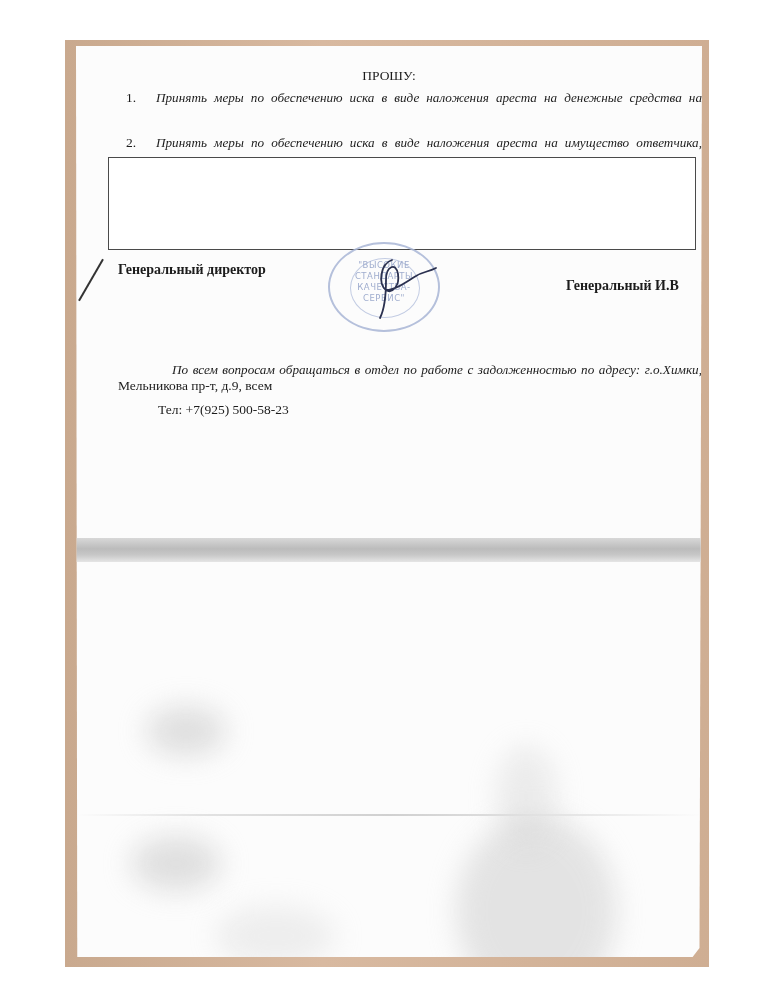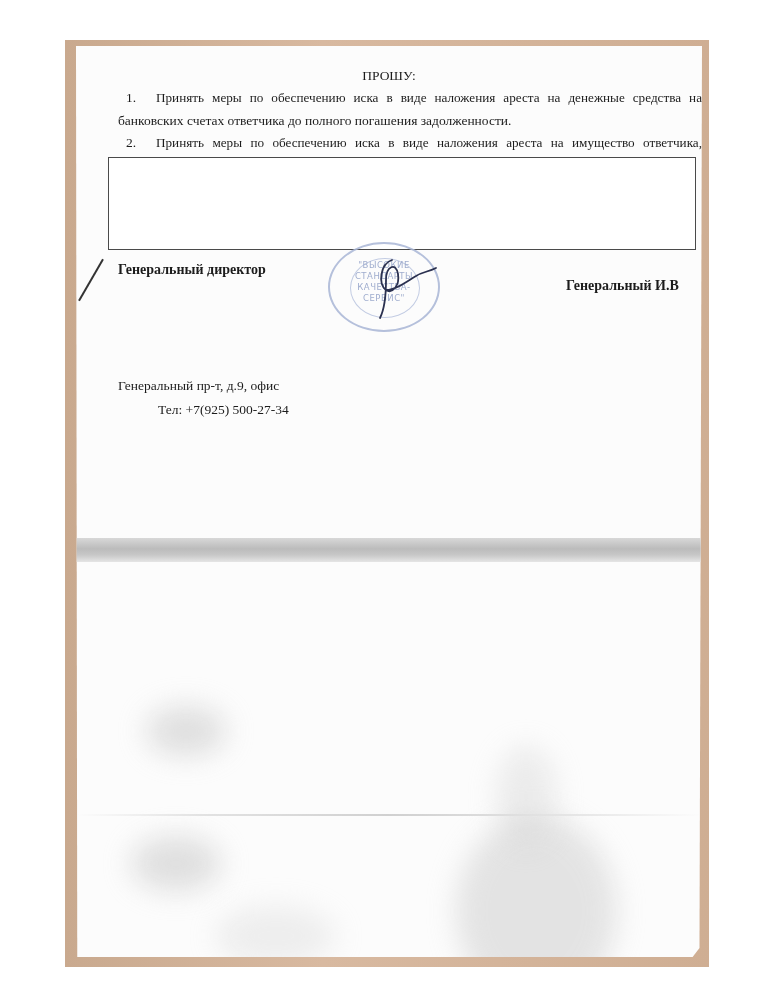--- a/index.html
+++ b/index.html
@@ -66,20 +66,21 @@
     .txt {
       position: absolute;
       font-size: 13.5px;
       line-height: 16px;
       white-space: nowrap;
     }
     .justify {
       text-align: justify;
       text-align-last: justify;
       white-space: normal;
+      font-style: italic;
     }
     .heading {
       left: 0;
       width: 626px;
       top: 22px;
       text-align: center;
     }
     .num {
       width: 20px;
     }
@@ -158,21 +159,20 @@
   <div class="shadow s1"></div>
   <div class="shadow s2"></div>
   <div class="shadow s3"></div>
   <div class="shadow s4"></div>
   <div class="shadow s5"></div>
 
   <div class="txt heading">ПРОШУ:</div>
 
   <div class="txt num" style="left:50px; top:44px;">1.</div>
   <div class="txt justify" style="left:80px; top:44px; width:546px; font-size:13.2px;">Принять меры по обеспечению иска в виде наложения ареста на денежные средства на</div>
-  <div class="txt" style="left:42px; top:67px;">банковских счетах ответчика до полного погашения задолженности.</div>
 
   <div class="txt num" style="left:50px; top:89px;">2.</div>
   <div class="txt justify" style="left:80px; top:89px; width:546px; font-size:13.2px;">Принять меры по обеспечению иска в виде наложения ареста на имущество ответчика,</div>
 
   <div class="redact-box"></div>
 
   <div class="slash"></div>
   <div class="txt bold" style="left:42px; top:216px;">Генеральный директор</div>
 
   <div class="stamp">
@@ -182,18 +182,19 @@
 КАЧЕСТВА-
 СЕРВИС"</div>
   </div>
 
   <svg class="signature" viewBox="0 0 100 80">
     <path d="M36 14 C24 18 22 38 30 44 C36 48 44 40 42 28 C40 16 30 20 30 34 C30 50 28 64 24 72 M30 44 C40 44 50 36 60 30 C66 26 72 26 80 22" fill="none" stroke="#2b3150" stroke-width="1.8" stroke-linecap="round"></path>
   </svg>
 
   <div class="txt bold" style="left:490px; top:232px;">Генеральный И.В</div>
 
-  <div class="txt" style="left:42px; top:332px;">Генеральный пр-т, д.9, офис</div>
-  <div class="txt" style="left:82px; top:356px;">Тел: +7(925) 500-27-34</div>
+  <div class="txt justify" style="left:96px; top:316px; width:530px; font-size:13.2px;">По всем вопросам обращаться в отдел по работе с задолженностью по адресу: г.о.Химки,</div>
+  <div class="txt" style="left:42px; top:332px;">Мельникова пр-т, д.9, всем</div>
+  <div class="txt" style="left:82px; top:356px;">Тел: +7(925) 500-58-23</div>
 
   <div class="fold"></div>
   <div class="fold2"></div>
 </div>
 
 </body></html>

